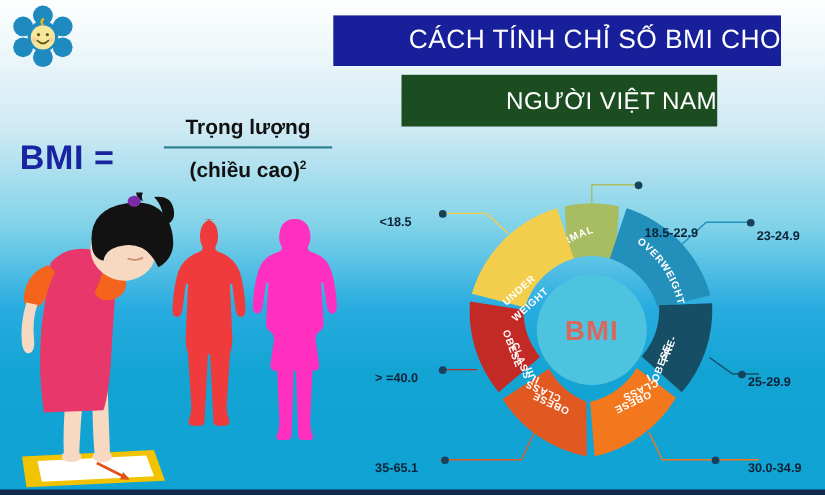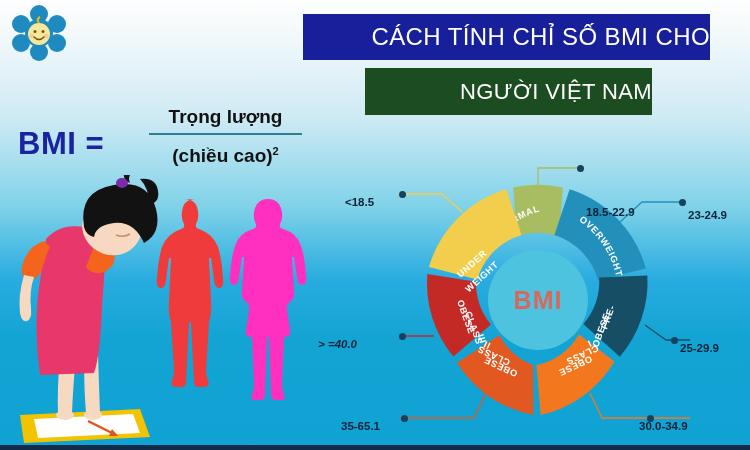--- a/index.html
+++ b/index.html
@@ -235,19 +235,19 @@
     <div class="dot" style="left:281px;top:187px;"></div>
     <div class="dot" style="left:257px;top:265px;"></div>
     <div class="dot" style="left:11px;top:265px;"></div>
     <div class="dot" style="left:9px;top:183px;"></div>
     <div class="dot" style="left:9px;top:41px;"></div>
   </div>
 
   <div class="callout" style="left:586px;top:170px;margin-top:36px;">18.5-22.9</div>
   <div class="callout" style="left:688px;top:209px;">23-24.9</div>
   <div class="callout" style="left:680px;top:342px;">25-29.9</div>
-  <div class="callout" style="left:639px;top:420px;">30.0-34.9</div>
+  <div class="callout" style="left:680px;top:420px;">30.0-34.9</div>
   <div class="callout" style="left:341px;top:420px;">35-65.1</div>
-  <div class="callout" style="left:318px;top:338px;font-style:italic;">&gt; =40.0</div>
+  <div class="callout" style="left:341px;top:338px;">&gt; =40.0</div>
   <div class="callout" style="left:345px;top:196px;">&lt;18.5</div>
 
   <div class="bottom-strip"></div>
 </div>
 
 </body></html>

